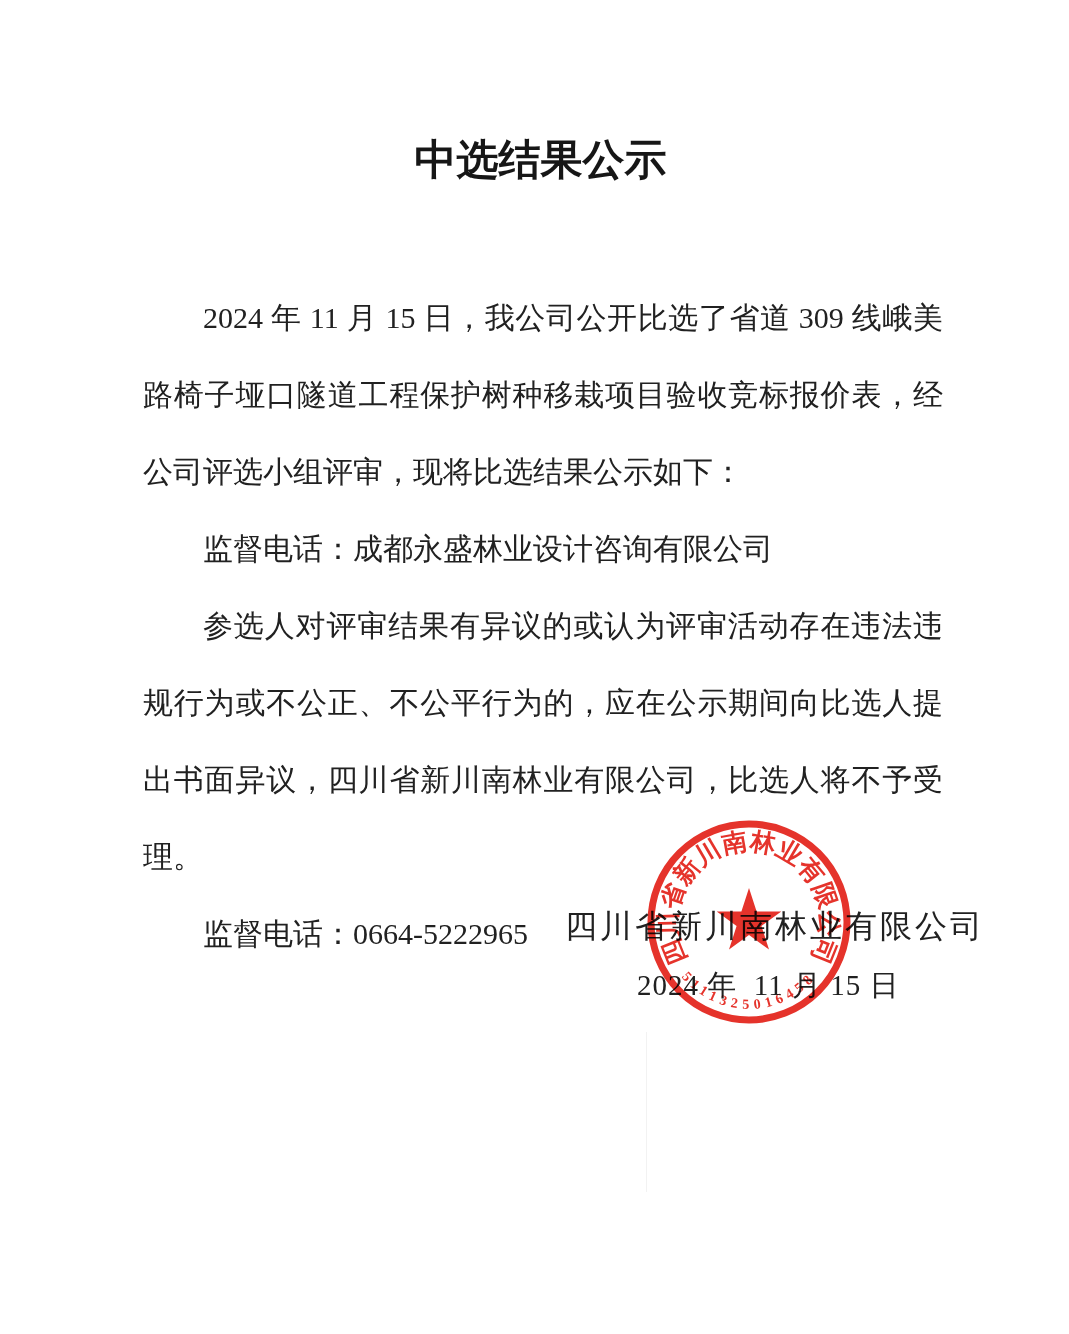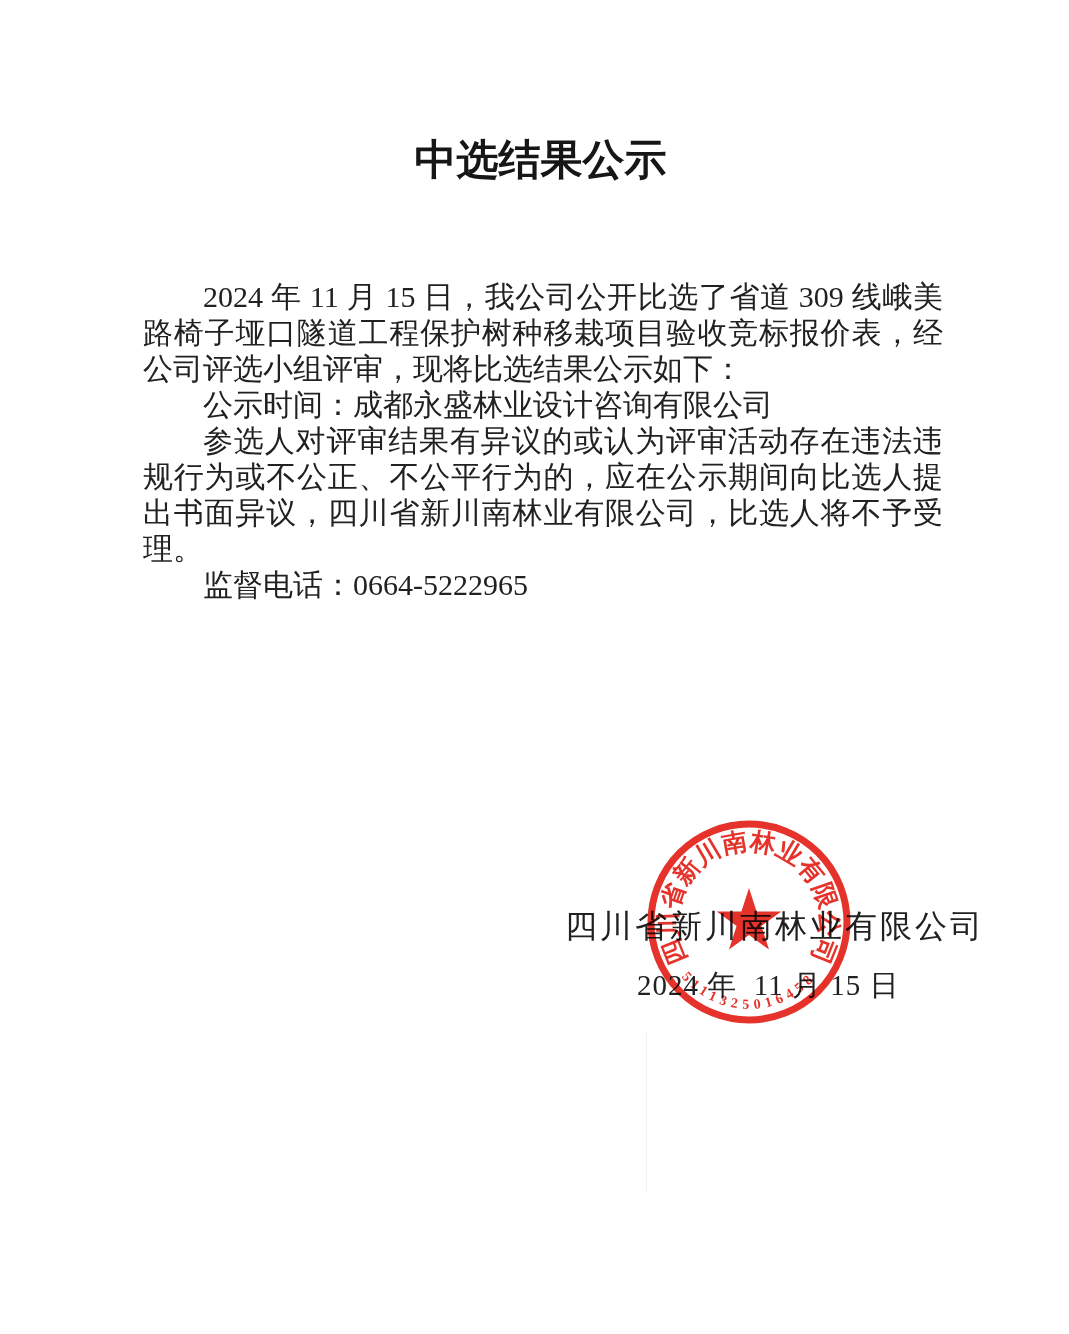--- a/index.html
+++ b/index.html
@@ -33,21 +33,21 @@
   }
   .doc-body {
     position: absolute;
     top: 279px;
     left: 143px;
     width: 800px;
   }
   .doc-body p {
     margin: 0;
     font-size: 30px;
-    line-height: 36px;
+    line-height: 77px;
     text-align: justify;
     text-indent: 2em;
     color: #212121;
   }
   .sig-company {
     position: absolute;
     top: 905px;
     left: 565px;
     font-size: 32px;
     letter-spacing: 3px;
@@ -92,21 +92,21 @@
 </style>
 </head>
 <body>
 
 <div class="page">
 
   <h1 class="doc-title">中选结果公示</h1>
 
   <div class="doc-body">
     <p>2024 年 11 月 15 日，我公司公开比选了省道 309 线峨美路椅子垭口隧道工程保护树种移栽项目验收竞标报价表，经公司评选小组评审，现将比选结果公示如下：</p>
-    <p>公示时间：成都永盛林业设计咨询有限公司</p>
+    <p>监督电话：成都永盛林业设计咨询有限公司</p>
     <p>参选人对评审结果有异议的或认为评审活动存在违法违规行为或不公正、不公平行为的，应在公示期间向比选人提出书面异议，四川省新川南林业有限公司，比选人将不予受理。</p>
     <p>监督电话：0664-5222965</p>
   </div>
 
   <div class="sig-company">四川省新川南林业有限公司</div>
 
   <div class="sig-date">2024 年  11 月 15 日</div>
 
   <div class="seal">
     <svg viewBox="0 0 204 204" xmlns="http://www.w3.org/2000/svg">

